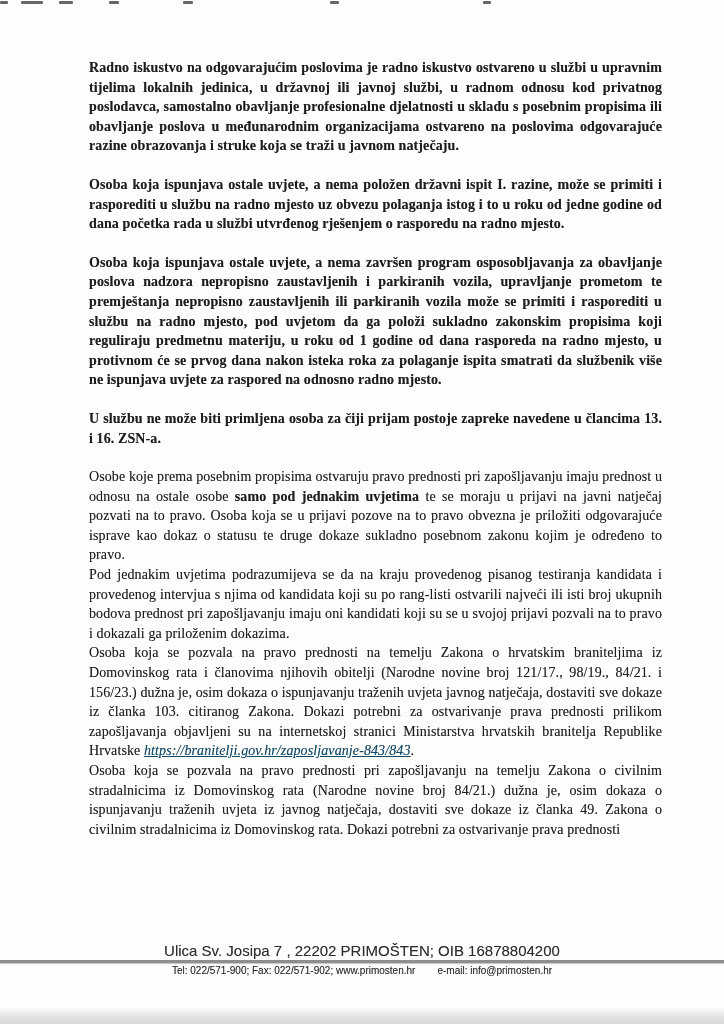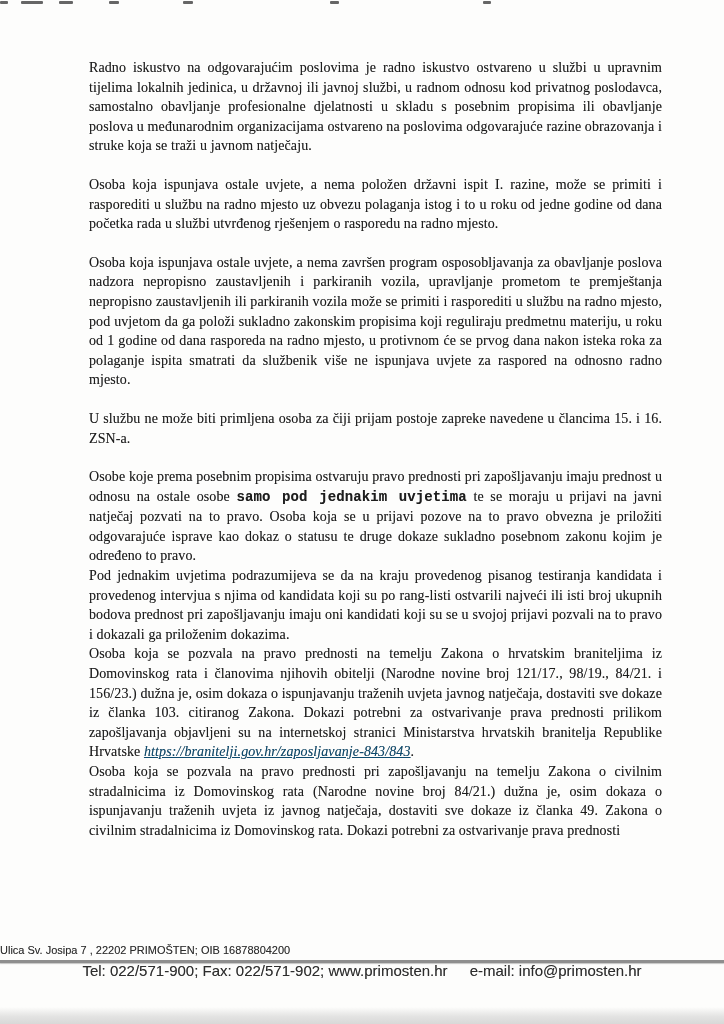--- a/index.html
+++ b/index.html
@@ -21,41 +21,41 @@
   .doc-body {
     position: absolute;
     top: 58px; left: 89px; width: 573px;
     font-size: 14px; line-height: 19.6px;
     color: #1d1d1d;
     text-align: justify;
     letter-spacing: 0.1px;
     text-shadow: 0 0 0.6px rgba(40,40,40,0.45);
   }
   .doc-body p { margin: 0; }
-  .doc-body p.sp { margin-bottom: 19px; }
-  .doc-body strong { font-weight: bold; font-family: Liberation Mono, monospace; }
+  .doc-body p.sp { margin-bottom: 19px; font-weight: bold; }
+  .doc-body strong { font-weight: bold; }
   .doc-link { font-style: italic; text-decoration: underline; color: #0c4a6e; }
   
   .footer-address {
     position: absolute; top: 944px; left: 0; width: 100%;
-    text-align: left;
+    text-align: center;
     font-family: "Liberation Sans", sans-serif;
-    font-size: 11px; line-height: 13px; color: #2d2d2d;
+    font-size: 15px; line-height: 13px; color: #2d2d2d;
     text-shadow: 0 0 0.5px rgba(45,45,45,0.4);
   }
   .footer-rule {
     position: absolute; top: 960px; left: 0; width: 724px; height: 3px;
     background: #8e8e8e;
     box-shadow: 0 1px 1px rgba(140,140,140,0.5);
   }
   .footer-contact {
     position: absolute; top: 964px; left: 0; width: 100%;
     text-align: center;
     font-family: "Liberation Sans", sans-serif;
-    font-size: 15px; line-height: 13px; color: #2d2d2d;
+    font-size: 10px; line-height: 13px; color: #2d2d2d;
     text-shadow: 0 0 0.5px rgba(45,45,45,0.4);
   }
   .footer-contact .email-part { margin-left: 22px; }
   
   .bottom-shadow {
     position: absolute; bottom: 0; left: 0; width: 100%; height: 17px;
     background: linear-gradient(to bottom,
       rgba(110,110,110,0) 0%,
       rgba(110,110,110,0.18) 55%,
       rgba(110,110,110,0.26) 100%);
@@ -76,21 +76,21 @@
     <div class="mark" style="left:483px; width:8px;"></div>
   </div>
 
   <div class="doc-body">
     <p class="sp">Radno iskustvo na odgovarajućim poslovima je radno iskustvo ostvareno u službi u upravnim tijelima lokalnih jedinica, u državnoj ili javnoj službi, u radnom odnosu kod privatnog poslodavca, samostalno obavljanje profesionalne djelatnosti u skladu s posebnim propisima ili obavljanje poslova u međunarodnim organizacijama ostvareno na poslovima odgovarajuće razine obrazovanja i struke koja se traži u javnom natječaju.</p>
 
     <p class="sp">Osoba koja ispunjava ostale uvjete, a nema položen državni ispit I. razine, može se primiti i rasporediti u službu na radno mjesto uz obvezu polaganja istog i to u roku od jedne godine od dana početka rada u službi utvrđenog rješenjem o rasporedu na radno mjesto.</p>
 
     <p class="sp">Osoba koja ispunjava ostale uvjete, a nema završen program osposobljavanja za obavljanje poslova nadzora nepropisno zaustavljenih i parkiranih vozila, upravljanje prometom te premještanja nepropisno zaustavljenih ili parkiranih vozila može se primiti i rasporediti u službu na radno mjesto, pod uvjetom da ga položi sukladno zakonskim propisima koji reguliraju predmetnu materiju, u roku od 1 godine od dana rasporeda na radno mjesto, u protivnom će se prvog dana nakon isteka roka za polaganje ispita smatrati da službenik više ne ispunjava uvjete za raspored na odnosno radno mjesto.</p>
 
-    <p class="sp">U službu ne može biti primljena osoba za čiji prijam postoje zapreke navedene u člancima 15. i 16. ZSN-a.</p>
+    <p class="sp">U službu ne može biti primljena osoba za čiji prijam postoje zapreke navedene u člancima 13. i 16. ZSN-a.</p>
 
 
     <p><span>Osobe koje prema posebnim propisima ostvaruju pravo prednosti pri zapošljavanju imaju prednost u odnosu na ostale osobe </span><strong>samo pod jednakim uvjetima</strong><span> te se moraju u prijavi na javni natječaj pozvati na to pravo. Osoba koja se u prijavi pozove na to pravo obvezna je priložiti odgovarajuće isprave kao dokaz o statusu te druge dokaze sukladno posebnom zakonu kojim je određeno to pravo.</span></p>
 
     <p>Pod jednakim uvjetima podrazumijeva se da na kraju provedenog pisanog testiranja kandidata i provedenog intervjua s njima od kandidata koji su po rang-listi ostvarili najveći ili isti broj ukupnih bodova prednost pri zapošljavanju imaju oni kandidati koji su se u svojoj prijavi pozvali na to pravo i dokazali ga priloženim dokazima.</p>
 
     <p><span>Osoba koja se pozvala na pravo prednosti na temelju Zakona o hrvatskim braniteljima iz Domovinskog rata i članovima njihovih obitelji (Narodne novine broj 121/17., 98/19., 84/21. i 156/23.) dužna je, osim dokaza o ispunjavanju traženih uvjeta javnog natječaja, dostaviti sve dokaze iz članka 103. citiranog Zakona. Dokazi potrebni za ostvarivanje prava prednosti prilikom zapošljavanja objavljeni su na internetskoj stranici Ministarstva hrvatskih branitelja Republike Hrvatske </span><span class="doc-link">https://branitelji.gov.hr/zaposljavanje-843/843</span><span>.</span></p>
 
     <p>Osoba koja se pozvala na pravo prednosti pri zapošljavanju na temelju Zakona o civilnim stradalnicima iz Domovinskog rata (Narodne novine broj 84/21.) dužna je, osim dokaza o ispunjavanju traženih uvjeta iz javnog natječaja, dostaviti sve dokaze iz članka 49. Zakona o civilnim stradalnicima iz Domovinskog rata. Dokazi potrebni za ostvarivanje prava prednosti</p>
   </div>

